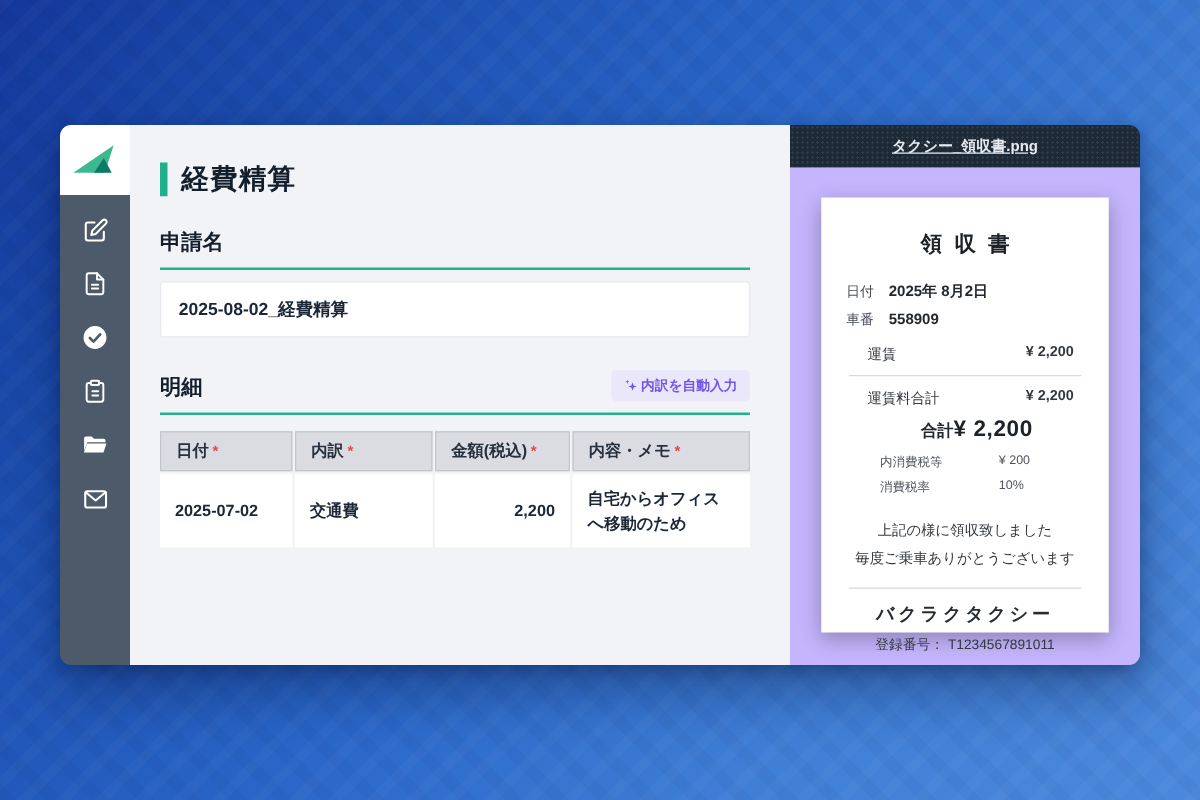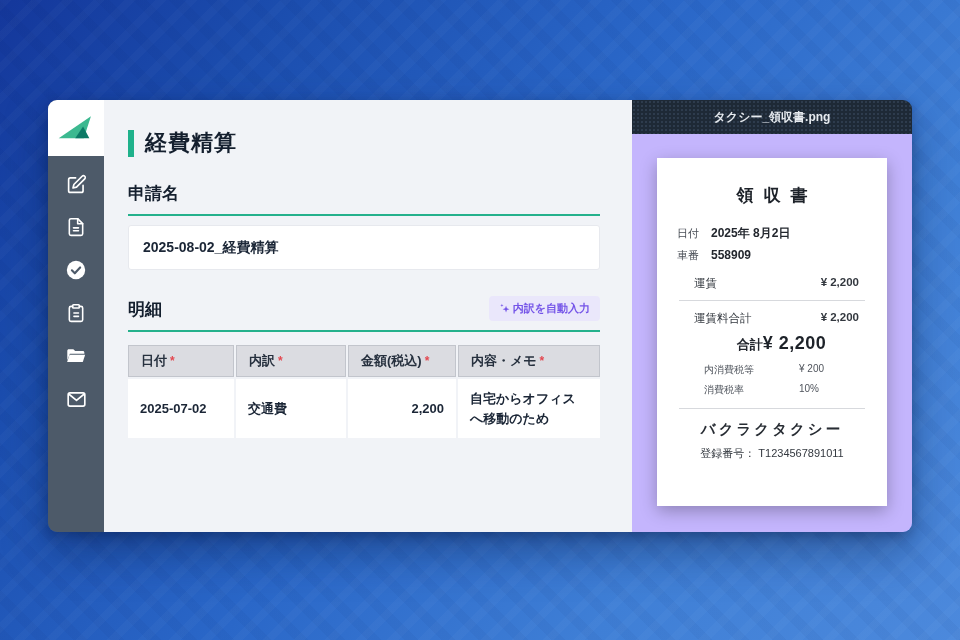--- a/index.html
+++ b/index.html
@@ -63,20 +63,21 @@
   .c4 { width:142px; flex:1; }
   .td.amount { justify-content:flex-end; }
   .td.memo { line-height:1.5; }
   
   .preview { flex:1; display:flex; flex-direction:column; }
   .preview-header {
     height:34px; flex:0 0 34px; background:#1e2936; color:#e6eaef; font-size:12px; font-weight:600;
     display:flex; align-items:center; justify-content:center;
     background-image: radial-gradient(rgba(130,160,200,0.16) 1px, transparent 1px);
     background-size:4px 4px;
+    text-decoration:underline;
   }
   .preview-body { flex:1; background:#c4b5fd; display:flex; justify-content:center; padding-top:24px; }
   .receipt {
     width:230px; height:348px; background:#fff; box-shadow:0 5px 16px rgba(0,0,0,.28);
     color:#2b2f36; padding-top:26px;
   }
   .r-title { text-align:center; font-size:17px; font-weight:bold; letter-spacing:10px; padding-left:10px; color:#1d2229; }
   .r-meta { margin:18px 20px 0; display:flex; align-items:baseline; gap:12px; font-size:12px; }
   .r-meta + .r-meta { margin-top:6px; }
   .r-meta .lab { font-size:11px; color:#4a4f57; }
@@ -235,20 +236,24 @@
 
         <div class="r-tax">
           <span class="lab">内消費税等</span>
           <span class="val">¥ 200</span>
         </div>
         <div class="r-tax">
           <span class="lab">消費税率</span>
           <span class="val">10%</span>
         </div>
 
+        <div class="r-notes">
+          <div>上記の様に領収致しました</div>
+          <div>毎度ご乗車ありがとうございます</div>
+        </div>
         <div class="r-div2"></div>
         <div class="r-company">バクラクタクシー</div>
         <div class="r-reg">登録番号： T1234567891011</div>
       </div>
     </div>
   </div>
 
 </div>
 
 </body></html>

